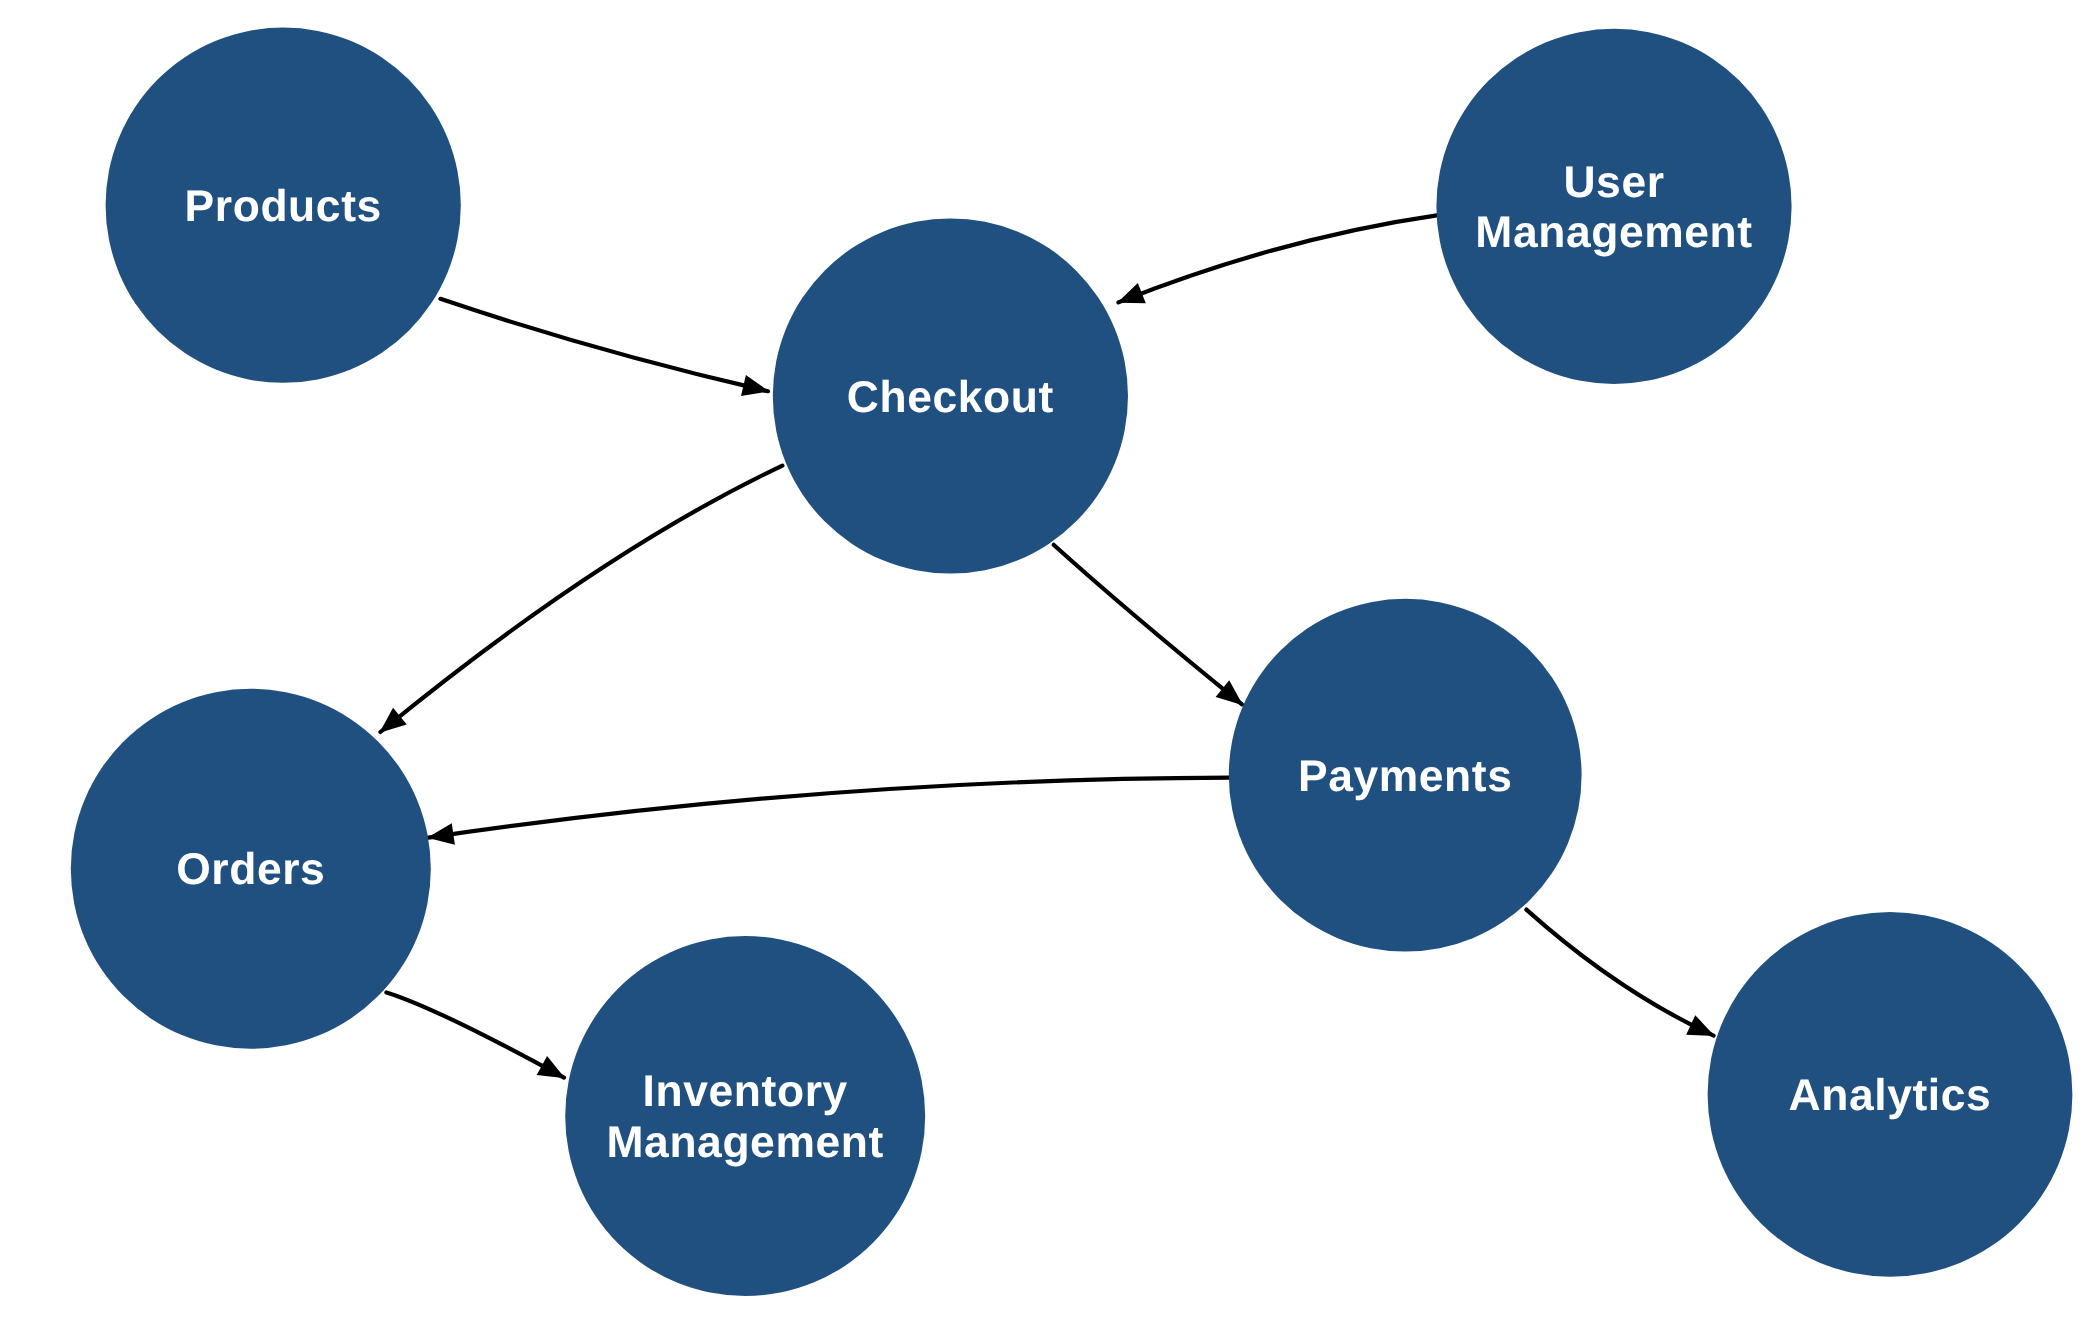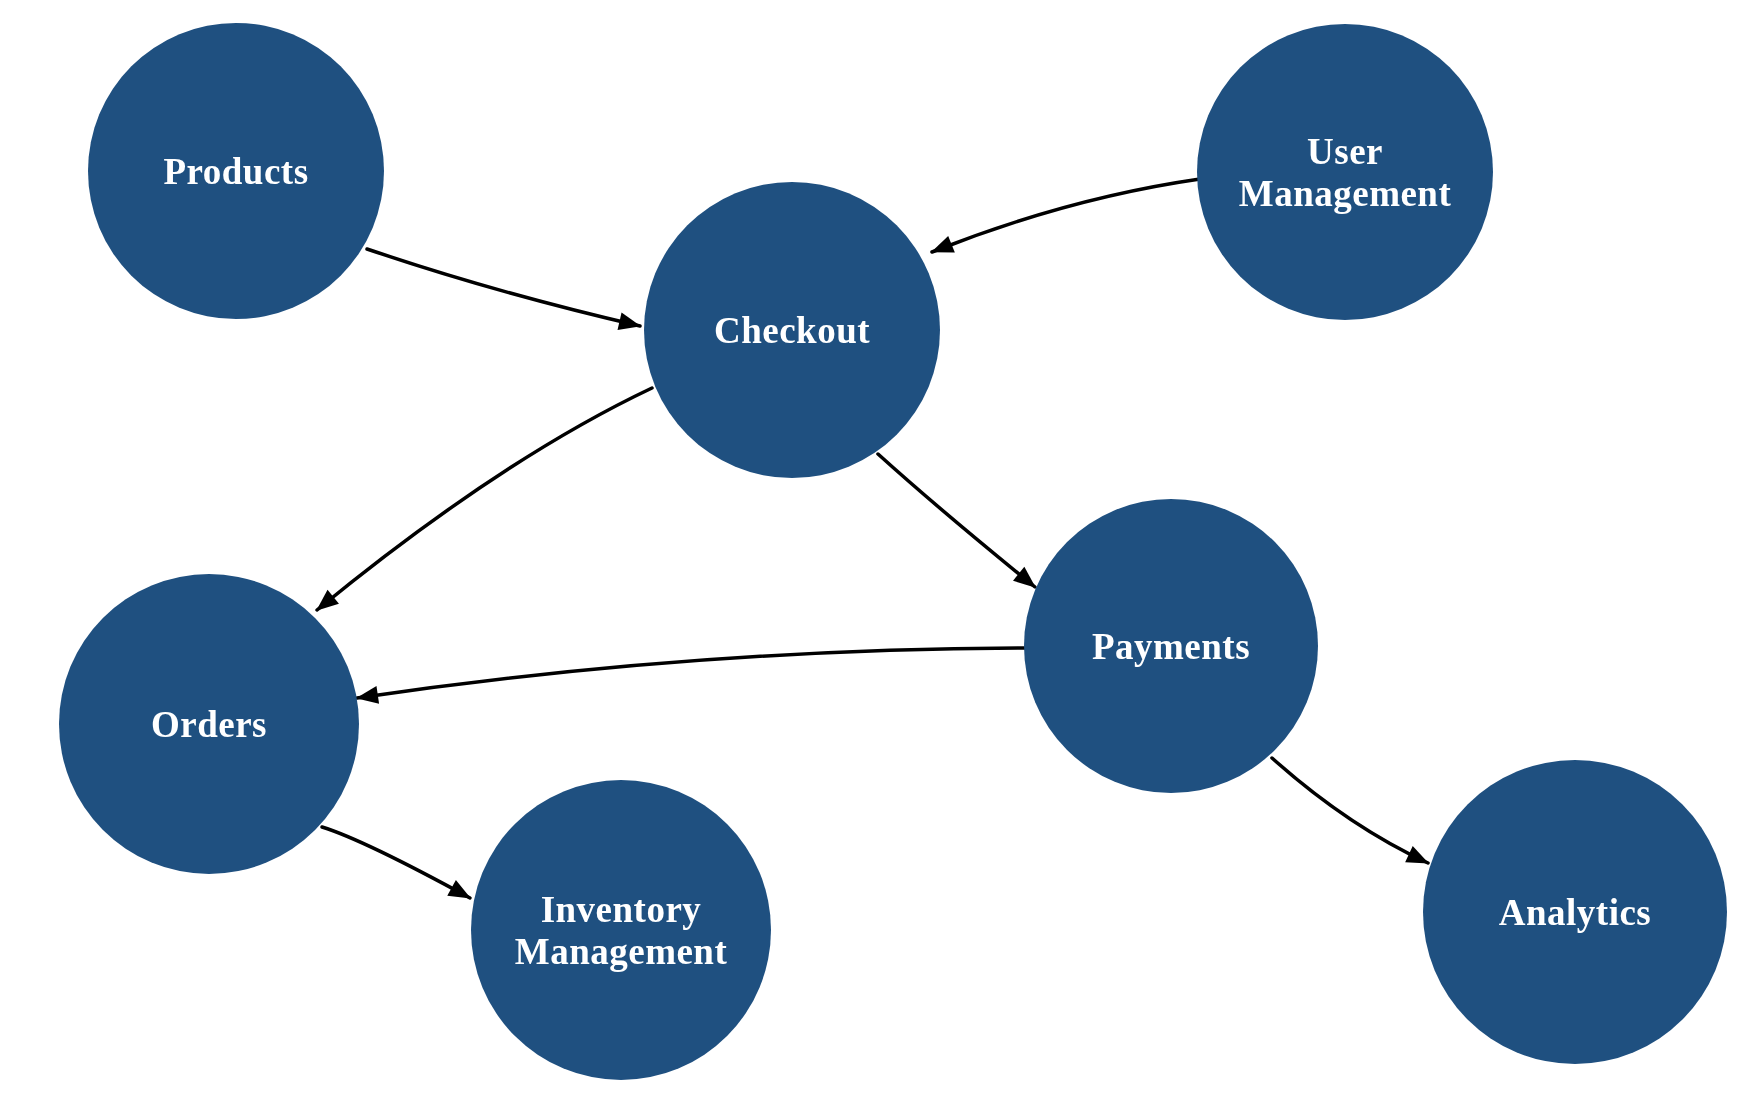--- a/index.html
+++ b/index.html
@@ -7,21 +7,20 @@
     width: 1750px;
     height: 1108px;
     background: #ffffff;
     font-family: "Liberation Sans", sans-serif;
     overflow: hidden;
   }
   .canvas {
     position: relative;
     width: 1750px;
     height: 1108px;
-    font-family: Liberation Serif, serif;
   }
   svg { display: block; }
   .edge-path {
     fill: none;
     stroke-width: 3.5;
     stroke-linecap: round;
   }
   .node-label {
     font-weight: bold;
     font-size: 37px;

